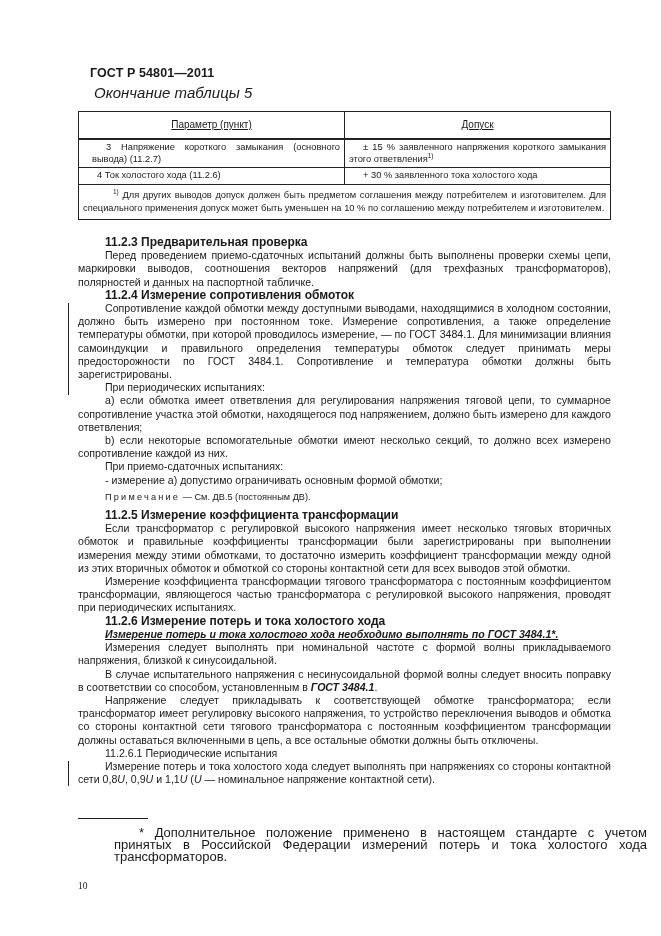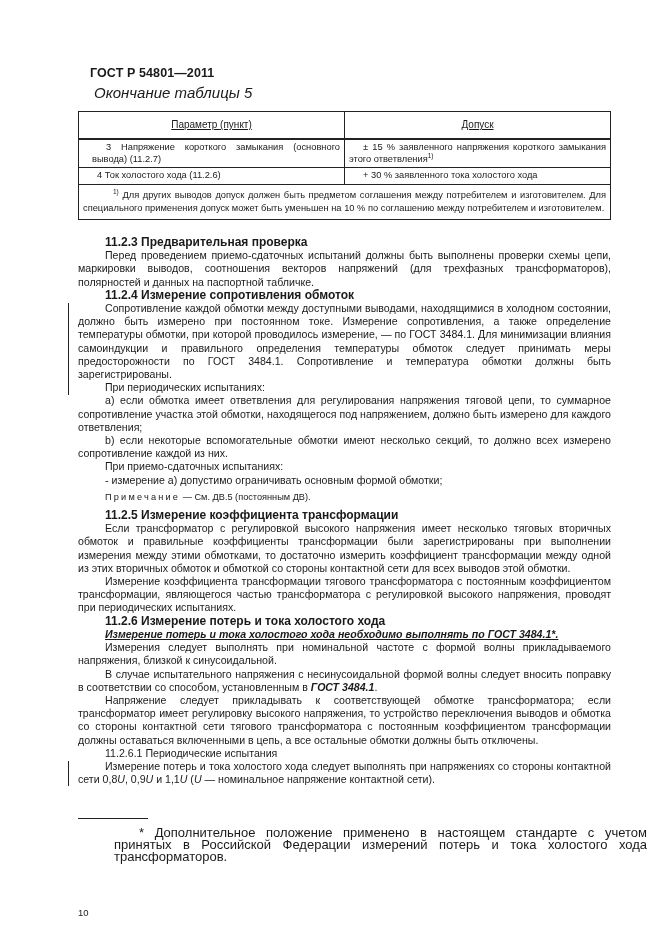--- a/index.html
+++ b/index.html
@@ -18,21 +18,21 @@
   .body { position:absolute; top:236px; left:0; width:533px; font-size:10.6px; line-height:13.2px; }
   .body p { margin:0; text-align:justify; text-indent:27px; }
   .body p.h { font-weight:bold; font-size:12px; }
   .body p.bi { font-weight:bold; font-style:italic;text-decoration:underline; }
   .body p.list { text-indent:0; padding-left:27px; }
   .body p.note { font-size:9.2px; margin:4px 0 5px 0; }
   .sp { letter-spacing:2.2px;margin-top:32px; }
   .bar { position:absolute; left:-10px; width:1px; background:#222; }
   .footnote-rule { position:absolute; top:818px; left:0; width:70px; border-top:1px solid #222; }
   .footnote { position:absolute; top:827px; left:0; width:533px; font-size:13px; line-height:12px; text-align:justify; text-indent:25px;margin-left:36px; }
-  .page-num { position:absolute; top:907px; left:0; font-size:9.5px; }
+  .page-num { position:absolute; top:881px; left:0; font-size:9.5px;font-family:Liberation Serif, serif; }
 </style>
 </head>
 <body>
 
 <div class="page">
 
   <div class="doc-header">ГОСТ Р 54801—2011</div>
 
   <div class="table-caption">Окончание таблицы 5</div>
 

